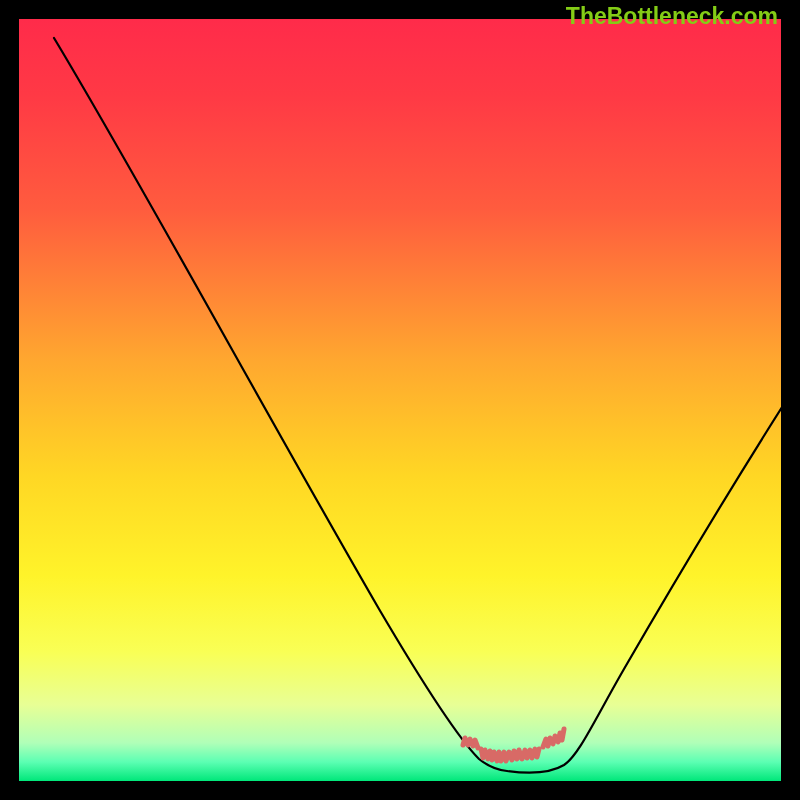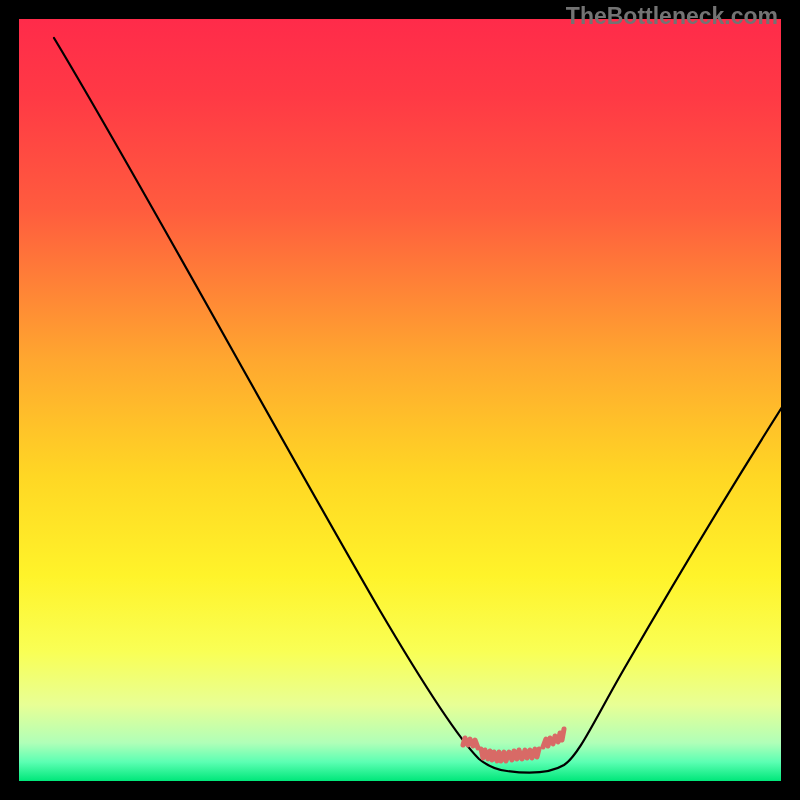--- a/index.html
+++ b/index.html
@@ -23,21 +23,21 @@
     left: 0;
     top: 0;
   }
   .watermark {
     position: absolute;
     top: 3px;
     right: 22px;
     font-family: Arial, Helvetica, sans-serif;
     font-size: 23px;
     font-weight: bold;
-    color: #737373;
+    color: #84cc16;
     letter-spacing: 0px;
   }
 </style>
 </head>
 <body>
 
 <div class="frame">
   <svg class="plot" width="762" height="762" viewBox="0 0 762 762">
     <defs>
       <linearGradient id="bg-grad" x1="0" y1="0" x2="0" y2="1">

